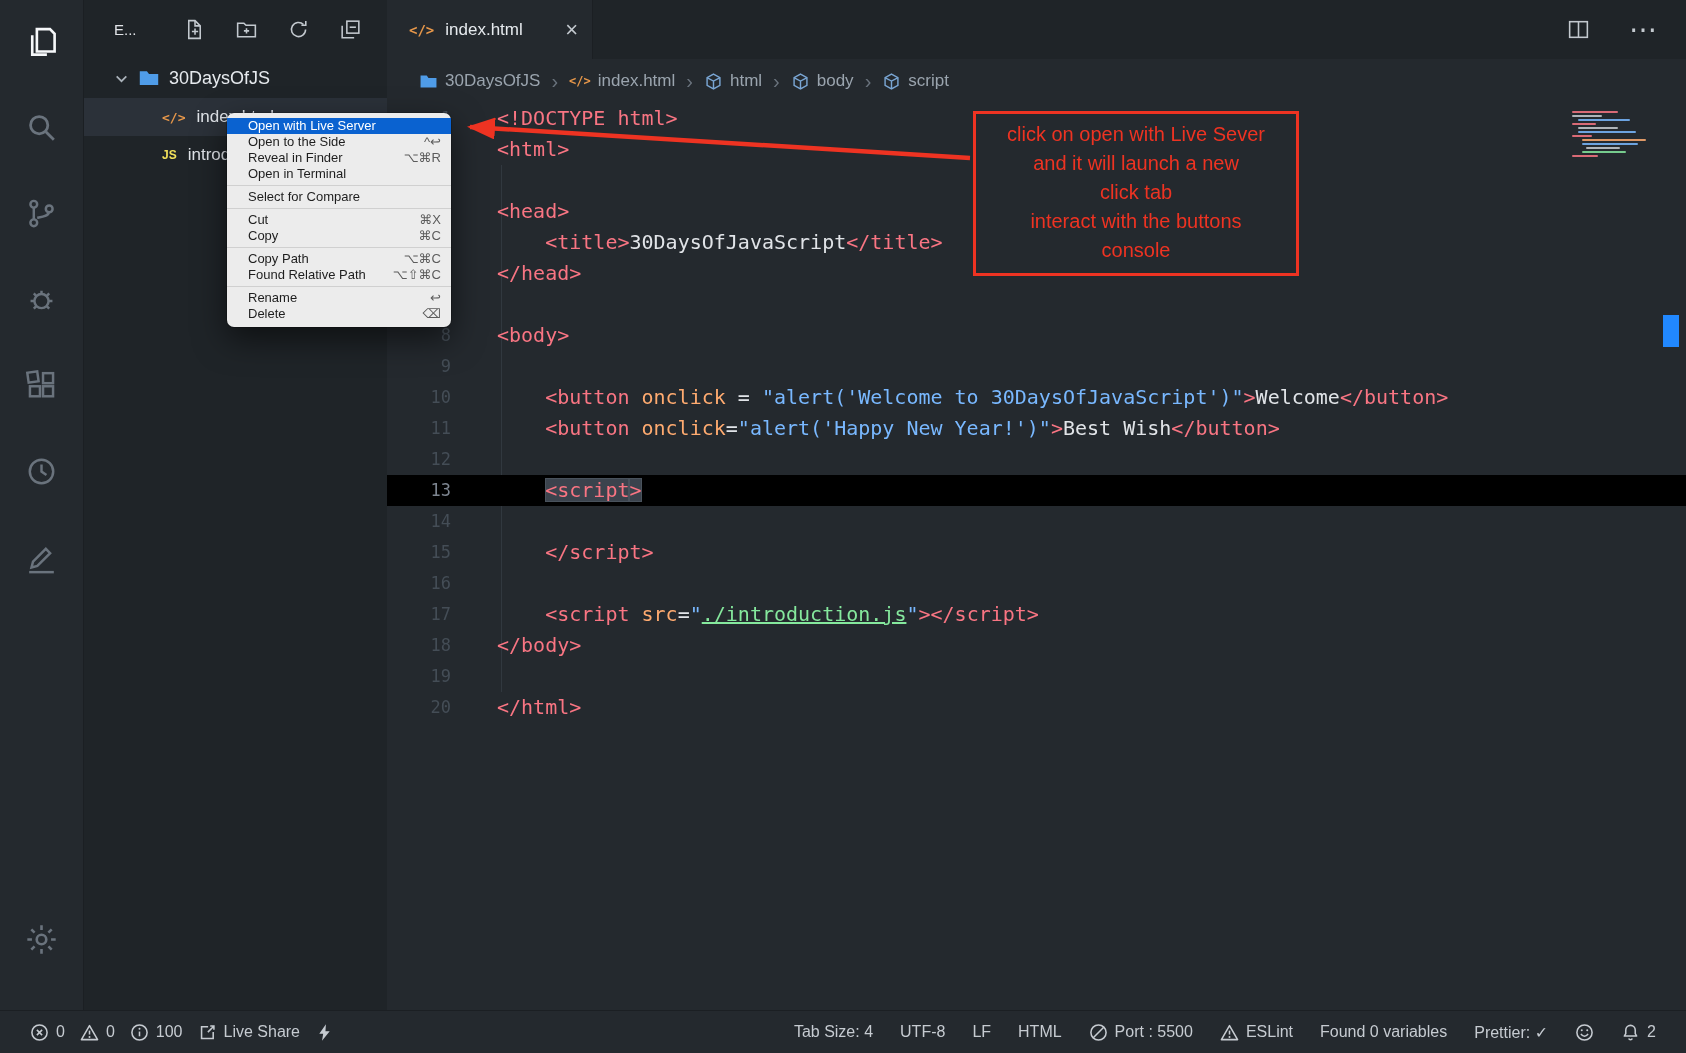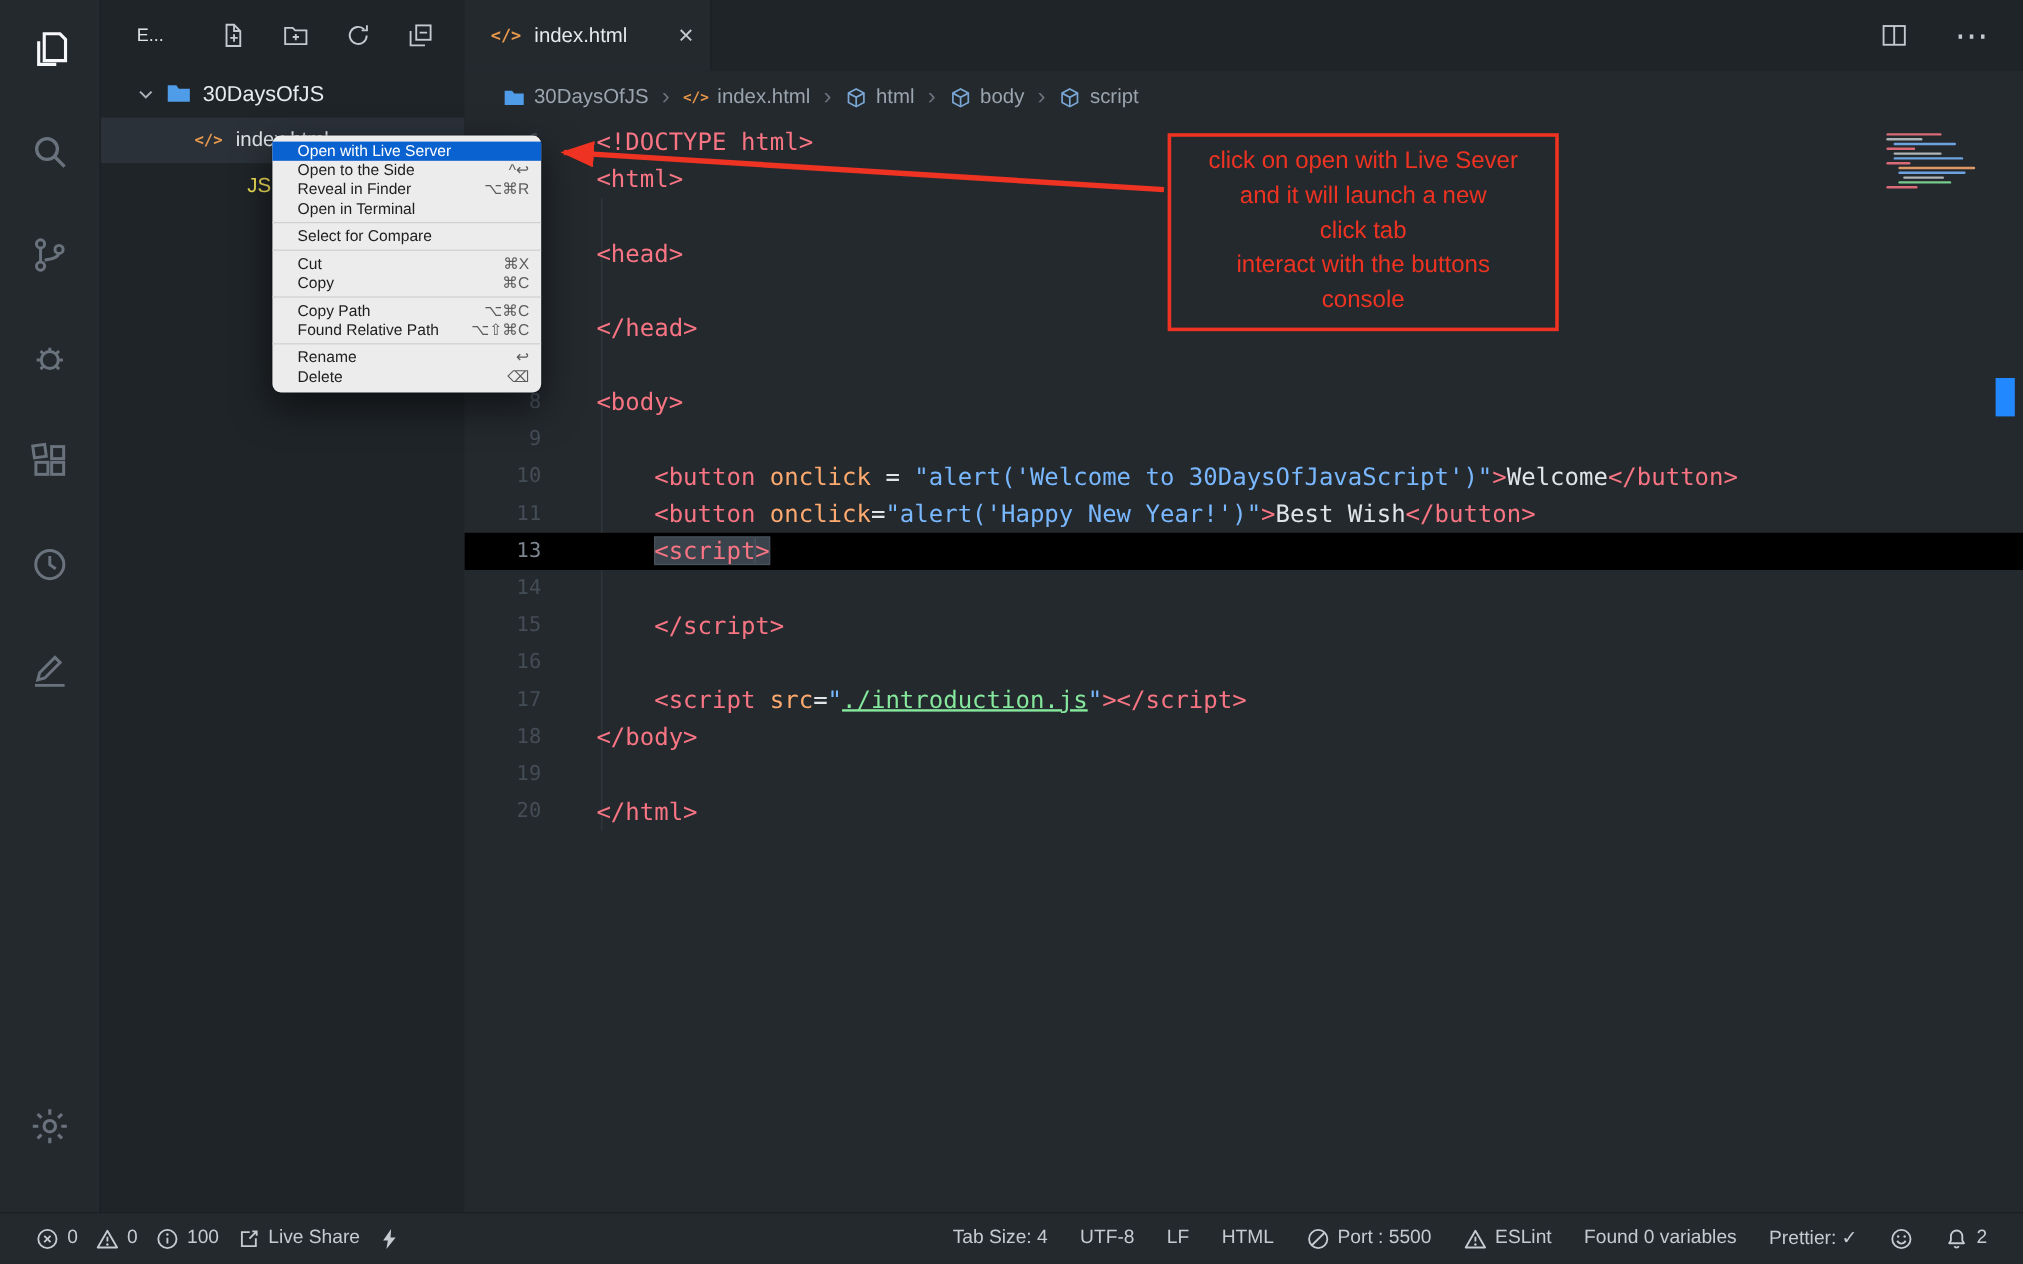--- a/index.html
+++ b/index.html
@@ -29,21 +29,21 @@
   .sb-actions { margin-left:auto; display:flex; gap:27px; color:#c3c9cf; }
   .sb-actions span svg { width:25px; height:25px; display:block; }
   .tree-folder-row { height:40px; display:flex; align-items:center; gap:9px; padding-left:30px;
     font-size:18px; color:#e6eaee; cursor:pointer; }
   .tree-folder-row .chev svg { width:15px; height:15px; display:block; color:#aab2ba; }
   .tree-folder-row .fold svg { width:22px; height:22px; display:block; }
   .tree-file { height:38px; display:flex; align-items:center; gap:11px; padding-left:78px;
     font-size:17px; color:#dfe3e8; cursor:pointer; }
   .tree-file.selected { background:#2b3139; }
   .glyph-html { color:#e8984a; font-weight:bold; font-size:13px; font-family:"DejaVu Sans Mono", monospace; }
-  .glyph-js { color:#f1e05a; font-weight:normal; font-size:17px;margin-left:44px; }
+  .glyph-js { color:#f1e05a; font-weight:bold; font-size:12px; }
 
   
   .main { flex:1; min-width:0; display:flex; flex-direction:column; background:#24292e; position:relative; }
   .tab-bar { height:59px; flex:none; background:#1f2428; display:flex; align-items:stretch; }
   .tab { width:206px; background:#24292e; border-right:1px solid #1b1f23; display:flex;
     align-items:center; gap:11px; padding:0 14px 0 22px; font-size:17px; color:#e6eaee; cursor:pointer; }
   .tab .glyph-html { font-size:14px; }
   .tab-close { margin-left:auto; color:#c3c9cf; font-size:22px; line-height:1; cursor:pointer; }
   .tab-actions { margin-left:auto; display:flex; align-items:center; gap:38px; padding-right:28px; color:#c3c9cf; }
   .tab-actions .ta svg { width:25px; height:25px; display:block; }
@@ -299,20 +299,21 @@
             <div class="code-line">
               <span class="line-num">3</span>
               <span class="line-content"></span>
             </div>
             <div class="code-line">
               <span class="line-num">4</span>
               <span class="line-content"><span class="tok-tag">&lt;head&gt;</span></span>
             </div>
             <div class="code-line">
               <span class="line-num">5</span>
+              <span class="line-content"><span class="tok-txt">    </span><span class="tok-tag">&lt;title&gt;</span><span class="tok-txt">30DaysOfJavaScript</span><span class="tok-tag">&lt;/title&gt;</span></span>
             </div>
             <div class="code-line">
               <span class="line-num">6</span>
               <span class="line-content"><span class="tok-tag">&lt;/head&gt;</span></span>
             </div>
             <div class="code-line">
               <span class="line-num">7</span>
               <span class="line-content"></span>
             </div>
             <div class="code-line">
@@ -323,20 +324,24 @@
               <span class="line-num">9</span>
               <span class="line-content"></span>
             </div>
             <div class="code-line">
               <span class="line-num">10</span>
               <span class="line-content"><span class="tok-txt">    </span><span class="tok-tag">&lt;button </span><span class="tok-attr">onclick</span><span class="tok-txt"> = </span><span class="tok-str">"alert('Welcome to 30DaysOfJavaScript')"</span><span class="tok-tag">&gt;</span><span class="tok-txt">Welcome</span><span class="tok-tag">&lt;/button&gt;</span></span>
             </div>
             <div class="code-line">
               <span class="line-num">11</span>
               <span class="line-content"><span class="tok-txt">    </span><span class="tok-tag">&lt;button </span><span class="tok-attr">onclick</span><span class="tok-txt">=</span><span class="tok-str">"alert('Happy New Year!')"</span><span class="tok-tag">&gt;</span><span class="tok-txt">Best Wish</span><span class="tok-tag">&lt;/button&gt;</span></span>
+            </div>
+            <div class="code-line">
+              <span class="line-num">12</span>
+              <span class="line-content"></span>
             </div>
             <div class="code-line active-line">
               <span class="line-num">13</span>
               <span class="line-content"><span class="tok-txt">    </span><span class="tok-tag tok-hl">&lt;script</span><span class="tok-tag tok-hl">&gt;</span></span>
             </div>
             <div class="code-line">
               <span class="line-num">14</span>
             </div>
             <div class="code-line">
               <span class="line-num">15</span>

